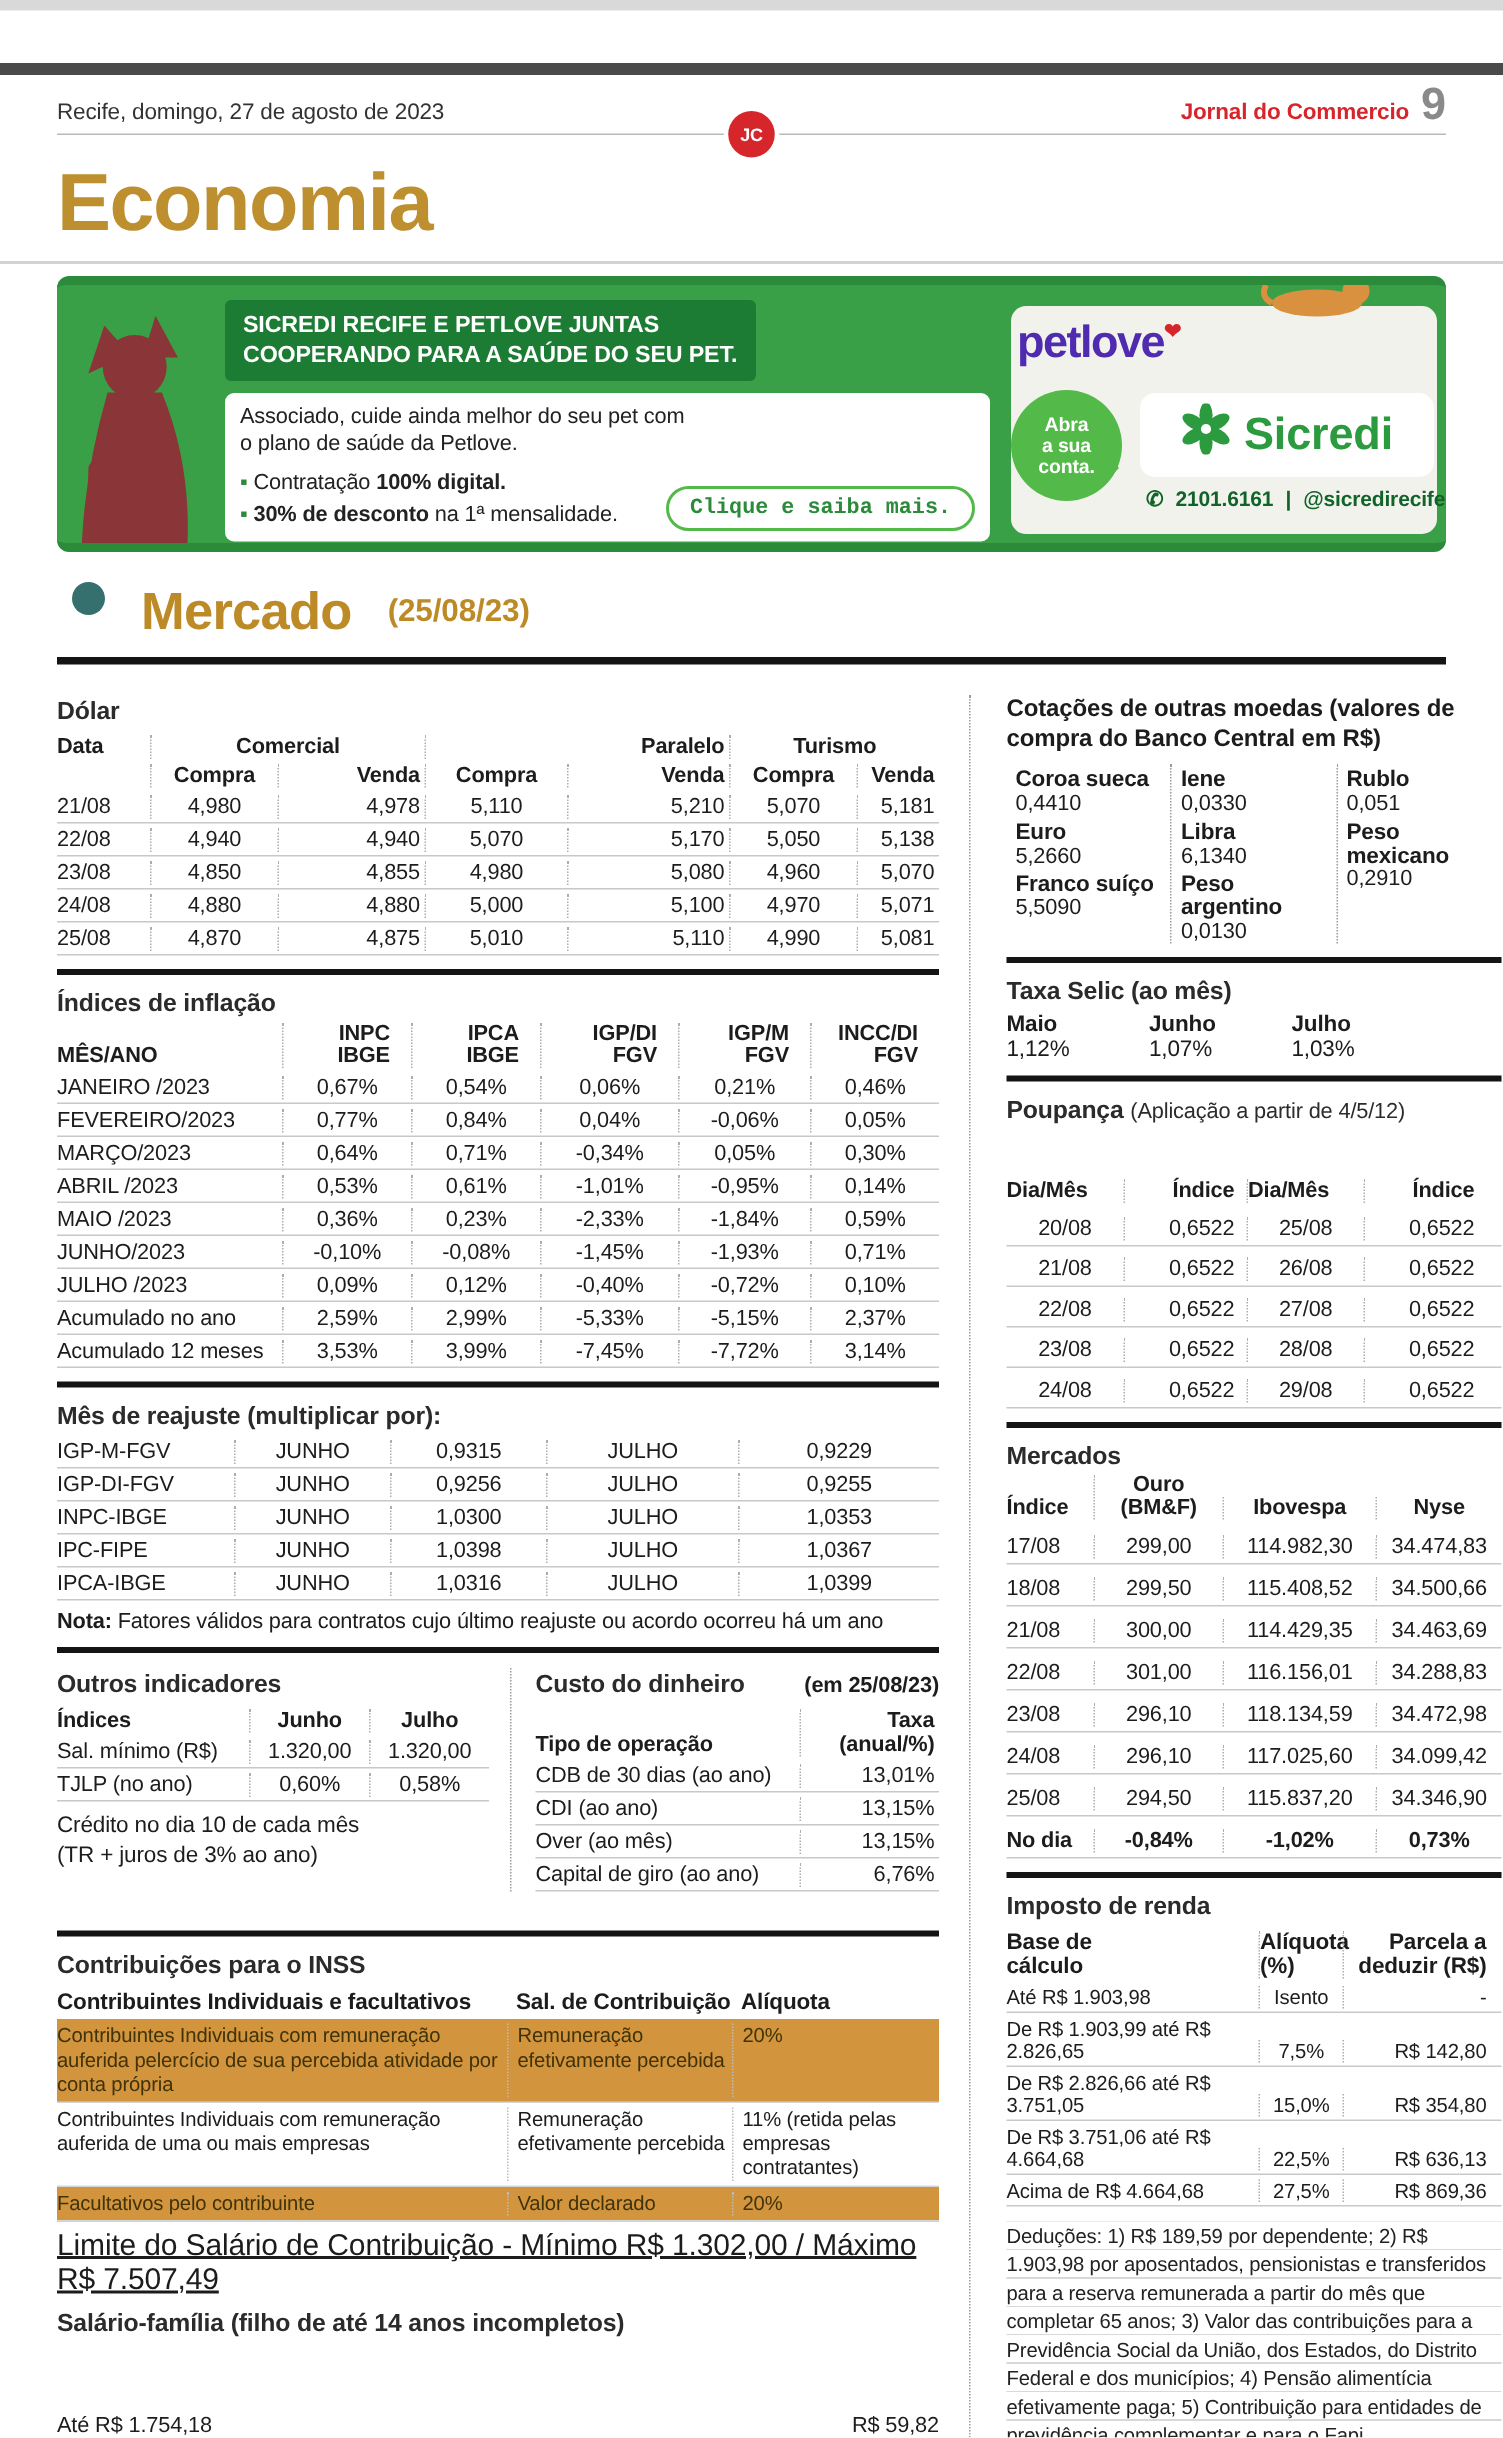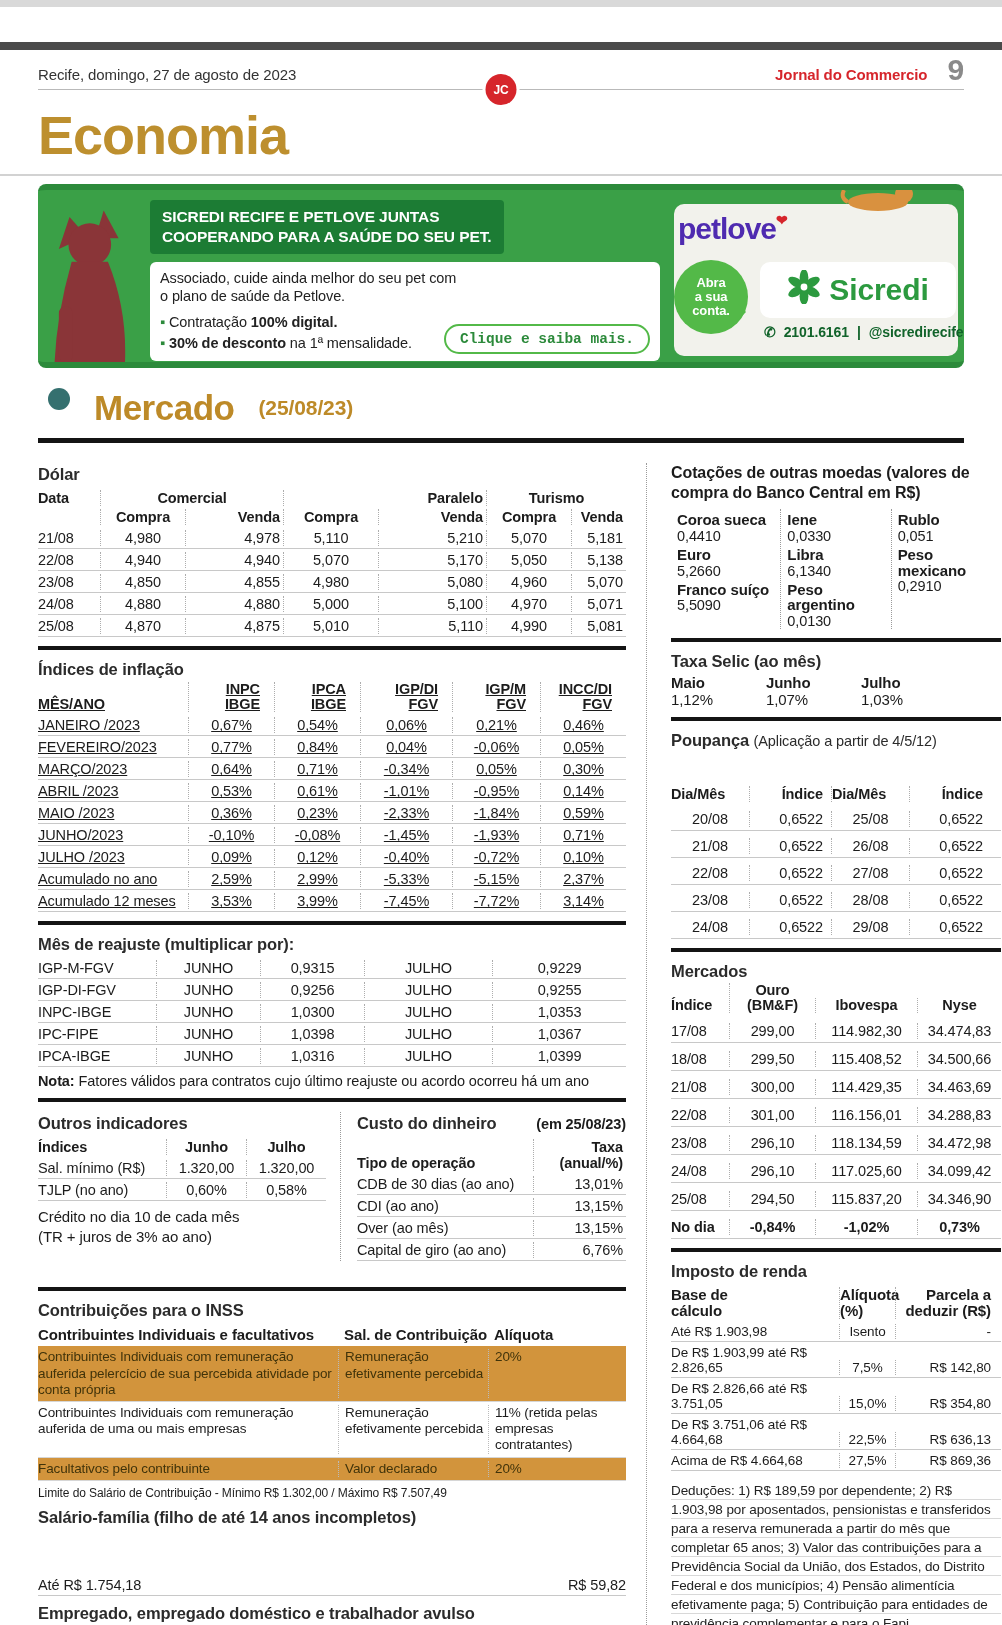--- a/index.html
+++ b/index.html
@@ -3,21 +3,21 @@
 <meta charset="utf-8">
 <style>
   html,body{margin:0;padding:0;background:#fff;}
   .page{position:relative;width:1002px;height:1625px;background:#fff;overflow:hidden;
         font-family:"Liberation Sans",sans-serif;color:#1c1c1c;letter-spacing:-0.1px;}
   .topstrip{height:7px;background:#d9d9d9;}
   .darkbar{height:8px;background:#4a4a4a;margin-top:35px;}
   
   .masthead{display:flex;justify-content:space-between;align-items:flex-end;padding:8px 38px 4px 38px;}
   .mast-date{font-size:15px;color:#333;}
-  .mast-right{display:flex;align-items:baseline;gap:20px;}
+  .mast-right{display:flex;align-items:baseline;gap:8px;}
   .mast-brand{color:#d6252b;font-weight:700;font-size:15px;}
   .mast-pagenum{color:#8a8a8a;font-weight:700;font-size:30px;line-height:.8;}
   .mast-rule{position:relative;height:1px;background:#b9b9b9;margin:2px 38px 0 38px;}
   .jc-badge{position:absolute;left:50%;top:-15px;transform:translateX(-50%);width:31px;height:31px;
             border-radius:50%;background:#d6252b;color:#fff;font-weight:700;font-size:12px;
             display:flex;align-items:center;justify-content:center;box-shadow:0 0 0 3px #fff;}
   .economia{margin:14px 0 6px 38px;font-size:54px;font-weight:800;color:#bd8f2e;letter-spacing:-1px;}
   .light-rule{height:2px;background:#d2d2d2;margin:8px 0 0 0;}
   
   .ad{position:relative;margin:8px 38px 0 38px;height:172px;background:#3aa047;border-radius:8px;
@@ -68,21 +68,21 @@
   
   .t-dolar .trow{grid-template-columns:62px 85px 98px 95px 108px 85px 55px;}
   .t-dolar .ghead{grid-template-columns:62px 183px 203px 140px;font-weight:700;border-bottom:none;padding-bottom:0;}
   .t-dolar .ghead .tcell{text-align:center;}
   .t-dolar .ghead .tcell:first-child{text-align:left;}
   .t-dolar .tcell{text-align:center;}
   .t-dolar .tcell:first-child{text-align:left;}
   .t-dolar .tcell:nth-child(3),.t-dolar .tcell:nth-child(5),.t-dolar .tcell:nth-child(7){text-align:right;padding-right:3px;}
   
   .t-infl .trow{grid-template-columns:150px 86px 86px 92px 88px 86px;}
-  .t-infl .tcell{text-align:center;text-decoration:underline;}
+  .t-infl .tcell{text-align:center;}
   .t-infl .tcell:first-child{text-align:left;}
   .t-infl .thead .tcell{text-align:right;padding-right:14px;}
   .t-infl .thead .tcell:first-child{text-align:left;padding-right:0;}
   
   .t-alug .trow{grid-template-columns:118px 104px 104px 128px 134px;}
   .t-alug .tcell{text-align:center;}
   .t-alug .tcell:first-child{text-align:left;}
   .nota{font-size:14.5px;margin-top:6px;}
   
   .split{display:flex;}
@@ -96,21 +96,21 @@
   .t-custo .tcell:last-child{text-align:right;}
   .custo-title-row{display:flex;justify-content:space-between;align-items:baseline;}
   .custo-date{font-size:14.5px;font-weight:700;}
   .note-lines{font-size:15px;margin-top:6px;line-height:1.3;}
   
   .t-inss-row{display:grid;grid-template-columns:300px 150px 138px;font-size:13.5px;line-height:1.2;
               border-bottom:1px solid #d6d6d6;padding:3px 0;}
   .t-inss-row > div + div{border-left:1px dotted #bbb;padding-left:6px;}
   .t-inss-head{display:grid;grid-template-columns:300px 150px 138px;font-weight:700;font-size:15px;padding:3px 0;}
   .hl{background:#d2943c;color:#40330a;}
-  .limite{font-size:12px;margin:5px 0 8px 0;}
+  .limite{font-size:20px;margin:5px 0 8px 0;text-decoration:underline;}
   .t-emp .trow{grid-template-columns:186px 90px;}
   .t-emp .tcell:last-child{text-align:right;}
   .emp-wrap{display:flex;gap:34px;}
   .emp-col{width:276px;}
   .salfam-row{display:flex;justify-content:space-between;border-bottom:1px solid #c8c8c8;font-size:14.5px;padding:2px 0;margin-top:48px;}
   
   .moedas-title{font-weight:700;font-size:16px;line-height:1.25;margin-bottom:6px;}
   .moedas-cols{display:flex;}
   .moeda-col{flex:1;padding:0 6px;}
   .moeda-col + .moeda-col{border-left:1px dotted #9a9a9a;}

